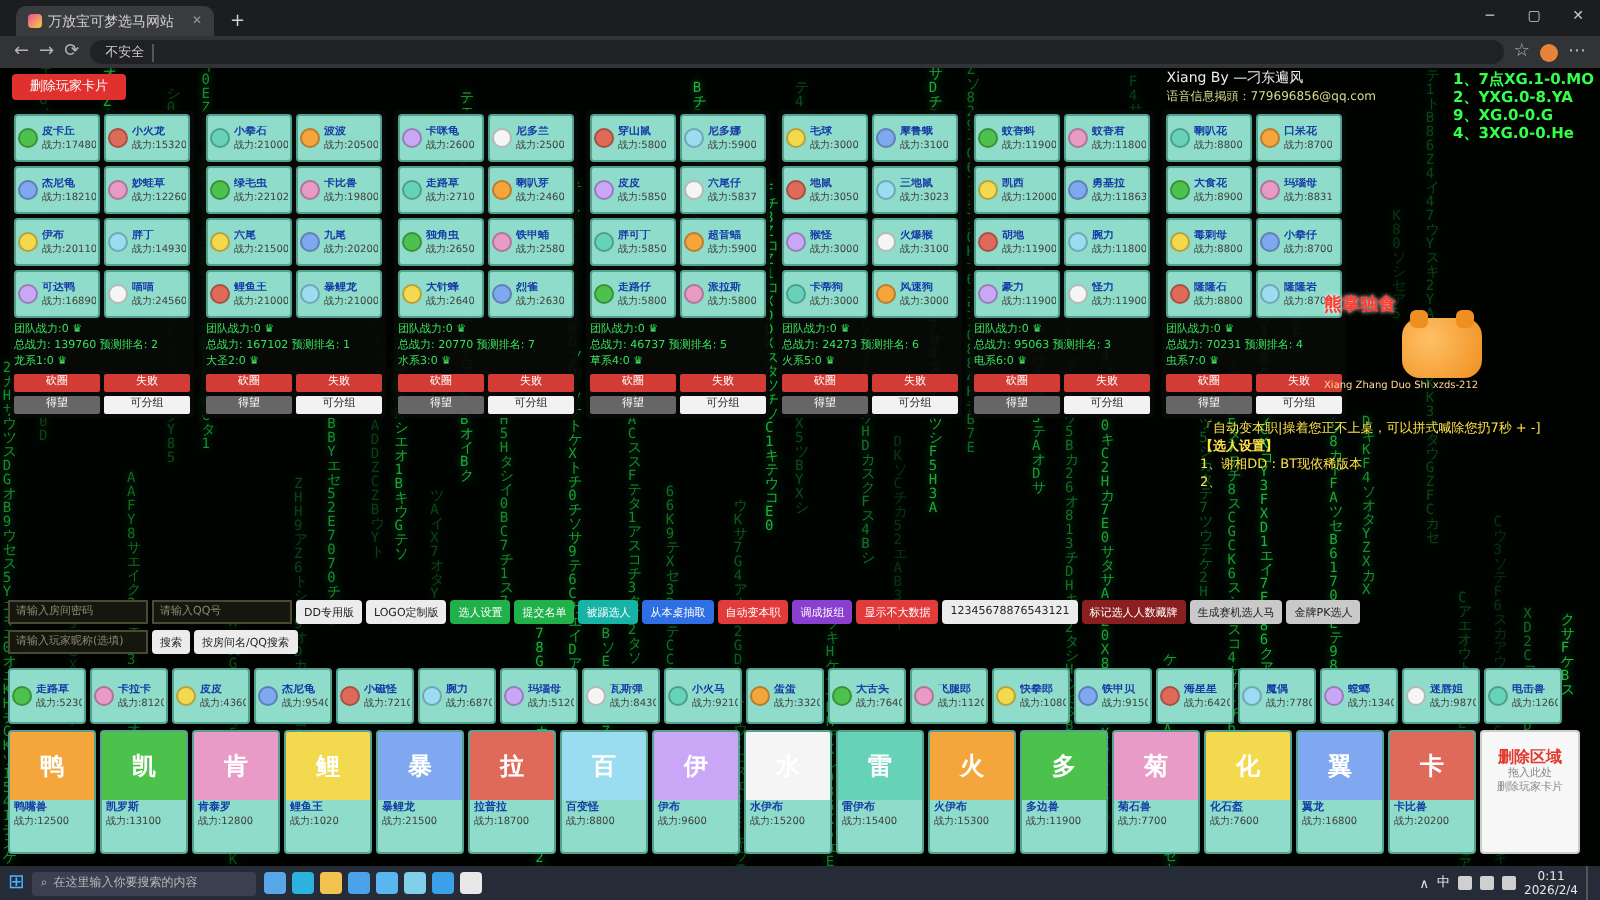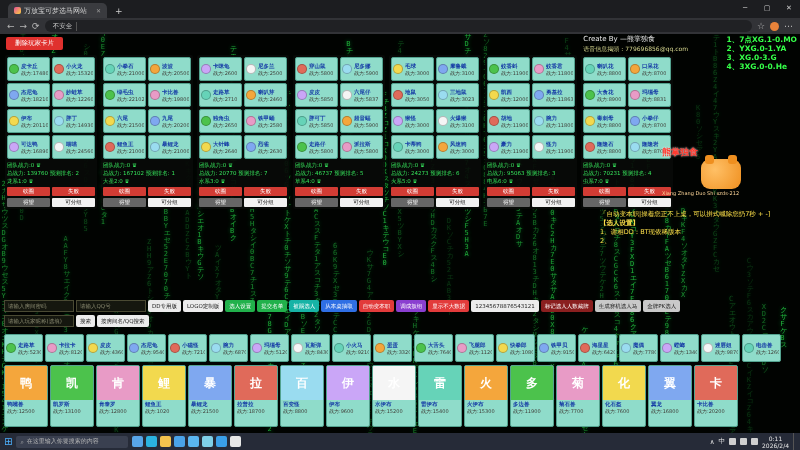--- a/index.html
+++ b/index.html
@@ -1246,28 +1246,28 @@
 ケ
 B
 ス
 </div>
       </div>
 
     <button class="refresh-btn">删除玩家卡片</button>
 
 
     <div class="credit">
-      <div>Create By —熊掌独食</div>
+      <div>Xiang By —刁东遍风</div>
       <div class="sub">语音信息掲頭：779696856@qq.com</div>
     </div>
 
     <div class="rankings">
         <div>1、7点XG.1-0.MO</div>
-        <div>2、YXG.0-1.YA</div>
-        <div>3、XG.0-3.G</div>
+        <div>2、YXG.0-8.YA</div>
+        <div>9、XG.0-0.G</div>
         <div>4、3XG.0-0.He</div>
       </div>
 
     <div class="teams">
         <div class="panel">
           <div class="tgrid">
             <div class="pcard">
               <span class="pav" style="background: rgb(76, 194, 76);"></span>
               <span class="ptx">
                 <span class="pnm">皮卡丘</span>
@@ -2058,20 +2058,25 @@
             <div class="ppw">战力:16800</div>
           </div>
         </div>
         <div class="bigcard">
           <div class="bigav" style="background: rgb(224, 106, 90);">卡</div>
           <div class="bigtx">
             <div class="pnm">卡比兽</div>
             <div class="ppw">战力:20200</div>
           </div>
         </div>
+        <div class="delzone">
+        <div class="dt">删除区域</div>
+        <div class="dl">拖入此处</div>
+        <div class="dl">删除玩家卡片</div>
+      </div>
     </div>
   </div>
 
   <div class="taskbar">
     <span class="start">⊞</span>
     <div class="tsearch">
       <span>⌕</span>
       <span>在这里输入你要搜索的内容</span>
     </div>
     <div class="ticons">

